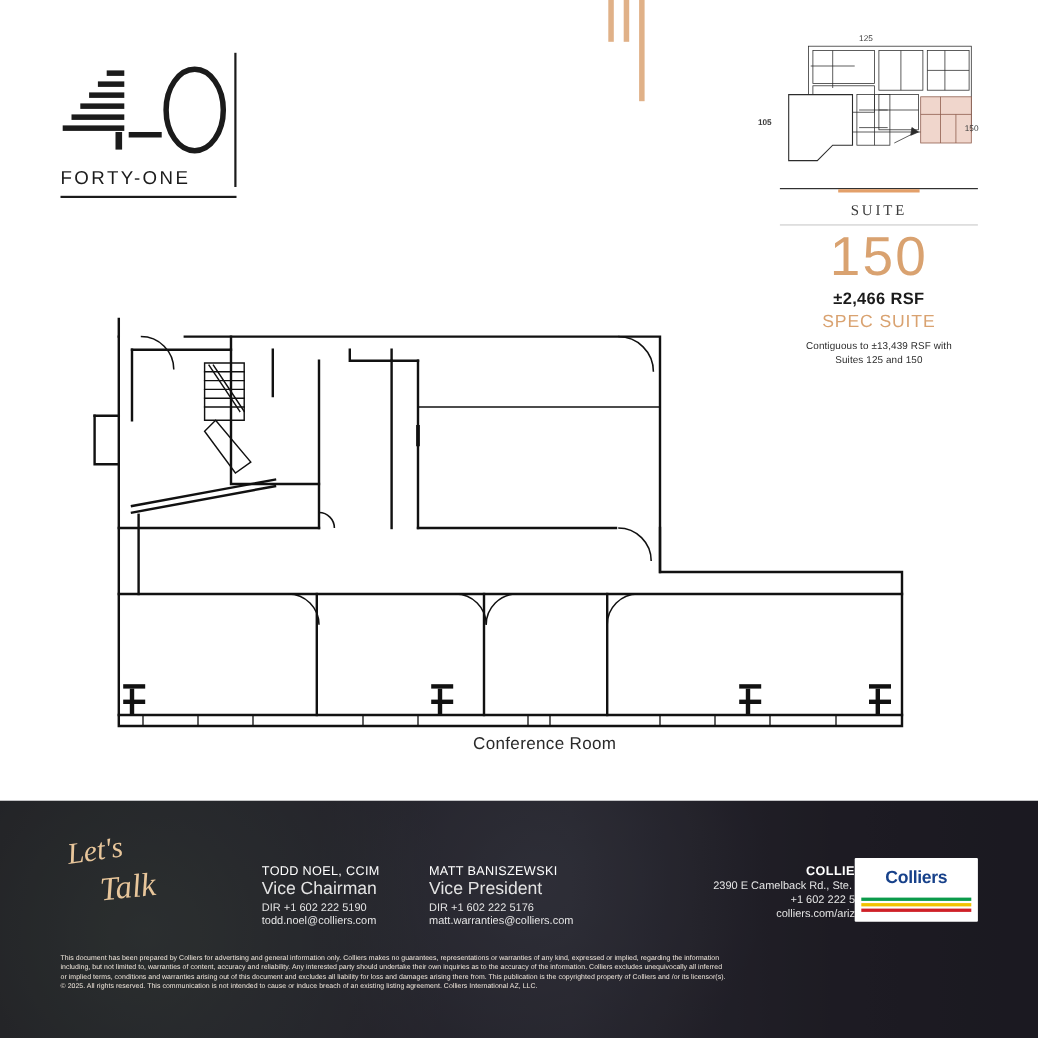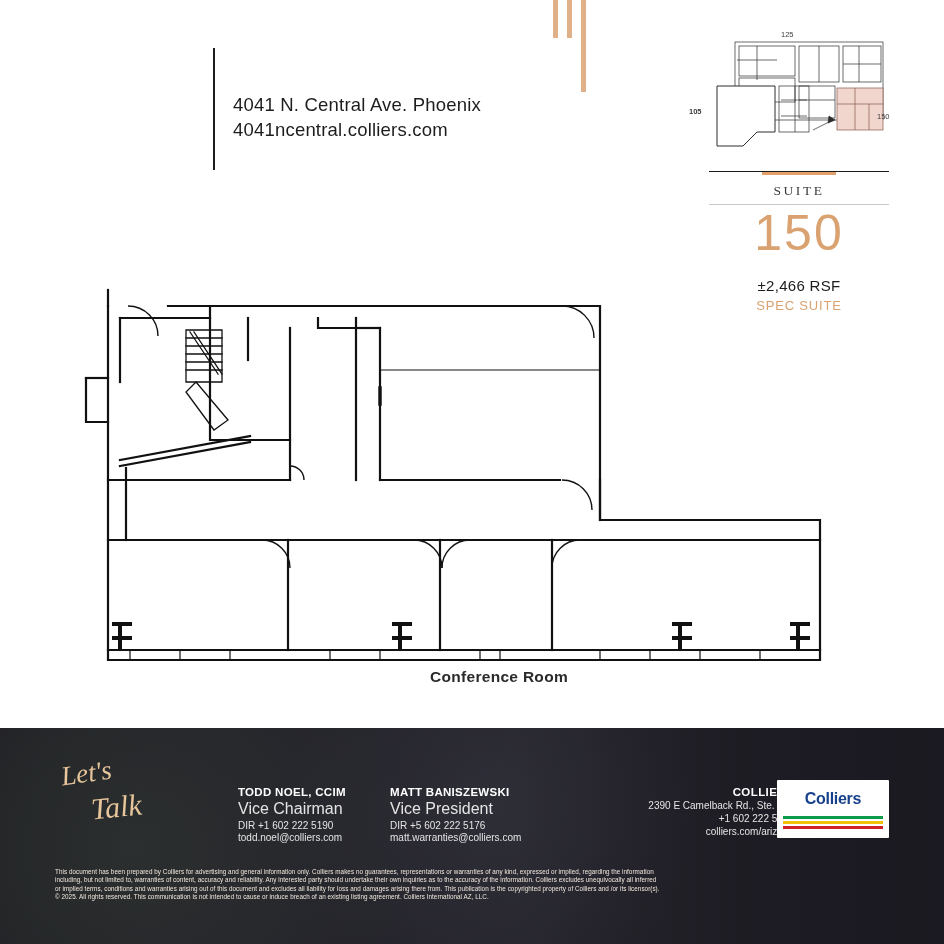--- a/index.html
+++ b/index.html
@@ -45,28 +45,28 @@
   .tower {
     font-size:17px; letter-spacing:3px; color:#1b1b1b; padding:8px 0 7px;
   }
   .tan-rule { width:74px; height:2.4px; background:#e3a06a; margin:0 auto 8px; }
   .suite-word { font-size:13.5px; letter-spacing:2.6px; color:#3b3b3b;font-family:Liberation Serif, serif; }
   .suite-rule { width:180px; height:0.9px; background:#c9c9c9; margin:5px 0 0; }
   .suite-num {
     font-size:50px; line-height:54px; color:#d9a270; letter-spacing:2px; font-weight:400;
     margin-top:2px;
   }
-  .rsf { font-size:15px; font-weight:normal; color:#1b1b1b; letter-spacing:0.3px; margin-top:17px;}
-  .spec { font-size:13px; color:#d9a270; letter-spacing:0.8px; margin-top:4px;}
+  .rsf { font-size:15px; font-weight:bold; color:#1b1b1b; letter-spacing:0.3px; margin-top:3px;}
+  .spec { font-size:16px; color:#d9a270; letter-spacing:0.8px; margin-top:4px;}
   .contig { font-size:9px; color:#2d2d2d; line-height:12.5px; margin-top:6px; letter-spacing:0.1px;}
 
   
   .plan { position:absolute; left:0; top:270px; width:944px; height:440px; }
   .conf-label {
-    position:absolute; left:430px; top:398px; font-size:15.5px; color:#2a2a2a; letter-spacing:0.3px;font-weight:bold;
+    position:absolute; left:430px; top:398px; font-size:15.5px; color:#2a2a2a; letter-spacing:0.3px;
   }
   .compass { position:absolute; left:853px; top:655px; width:34px; height:42px; text-align:center; }
 
   
   .footer {
     position:absolute; left:0; top:728px; width:944px; height:216px;
     background:#211f28;
     overflow:hidden;
   }
   .footer-photo {
@@ -82,21 +82,21 @@
   .lets-talk {
     position:absolute; left:55px; top:30px; width:160px; height:80px;
     color:#e8c69b;
   }
   .lt1 { position:absolute; left:6px;  top:0px;  font-size:27px; font-style:italic; font-family:"Liberation Serif", serif; transform:rotate(-8deg); }
   .lt2 { position:absolute; left:36px; top:32px; font-size:30px; font-style:italic; font-family:"Liberation Serif", serif; transform:rotate(-6deg); }
 
   .contact { position:absolute; top:58px; color:#ffffff; }
   .c1 { left:238px; }
   .c2 { left:390px; }
-  .contact .nm { font-size:11.5px; font-weight:bold; letter-spacing:0.3px; }
+  .contact .nm { font-size:11.5px; font-weight:normal; letter-spacing:0.3px; }
   .contact .ti { font-size:16px; color:#e4e4e4; margin-top:2px; }
   .contact .ln { font-size:10px; color:#e4e4e4; margin-top:1.5px; }
 
   .coll-info { position:absolute; right:150px; top:58px; text-align:right; color:#fff; }
   .coll-info .nm { font-size:11.5px; font-weight:bold; letter-spacing:0.4px; }
   .coll-info .ln { font-size:10px; color:#e4e4e4; margin-top:2px; }
 
   .coll-logo {
     position:absolute; right:55px; top:52px; width:112px; height:58px;
     background:#ffffff; border-radius:1px;
@@ -116,27 +116,42 @@
   }
   .disclaimer div { white-space:nowrap; }
 </style>
 </head>
 <body>
 
 <div class="page">
 
   <div class="header">
 
+    <div class="logo-block">
+      <div class="logo-mark">
+        <svg width="160" height="80" viewBox="0 0 160 80">
+          <g fill="#1b1b1b">
+            <rect x="42" y="4" width="16" height="5"></rect>
+            <rect x="34" y="14" width="24" height="5"></rect>
+            <rect x="26" y="24" width="32" height="5"></rect>
+            <rect x="18" y="34" width="40" height="5"></rect>
+            <rect x="10" y="44" width="48" height="5"></rect>
+            <rect x="2" y="54" width="56" height="5"></rect>
+            <rect x="50" y="60" width="6" height="16"></rect>
+            <rect x="62" y="60" width="30" height="5"></rect>
+          </g>
+          <ellipse cx="122" cy="40" rx="26" ry="37" fill="none" stroke="#1b1b1b" stroke-width="5"></ellipse>
+        </svg>
+      </div>
+      <div class="logo-word">FORTY-ONE</div>
+      <div class="logo-underline"></div>
+    </div>
 
     <div class="vrule"></div>
 
-    <div class="addr">
-      <div>4041 N. Central Ave. Phoenix</div>
-      <div>4041ncentral.colliers.com</div>
-    </div>
 
     <div class="tan-bars">
       <i class="b1"></i>
         <i class="b2"></i>
         <i class="b3"></i>
     </div>
 
     <div class="rpanel">
 
       <div class="keyplan">
@@ -167,20 +182,24 @@
         <div class="kp-label kp-150">150</div>
       </div>
 
       <div class="tower-rule"></div>
       <div class="tan-rule"></div>
       <div class="suite-word">SUITE</div>
       <div class="suite-rule"></div>
       <div class="suite-num">150</div>
       <div class="rsf">±2,466 RSF</div>
       <div class="spec">SPEC SUITE</div>
+      <div class="contig">
+        <span>Contiguous to ±13,439 RSF with</span><br>
+        <span>Suites 125 and 150</span>
+      </div>
     </div>
   </div>
 
   <div class="plan">
     <svg width="944" height="440" viewBox="0 0 944 440">
       <g stroke="#111111" fill="none" stroke-width="2.2" stroke-linecap="square">
 
         <path d="M108 36 L108 120 L108 270 L108 390 L820 390 L820 250 L600 250 L600 36 L168 36"></path>
         <path d="M108 36 L108 20"></path>
 
@@ -279,21 +298,21 @@
     <div class="contact c1">
       <div class="nm">TODD NOEL, CCIM</div>
       <div class="ti">Vice Chairman</div>
       <div class="ln">DIR +1 602 222 5190</div>
       <div class="ln">todd.noel@colliers.com</div>
     </div>
 
     <div class="contact c2">
       <div class="nm">MATT BANISZEWSKI</div>
       <div class="ti">Vice President</div>
-      <div class="ln">DIR +5 602 222 5176</div>
+      <div class="ln">DIR +1 602 222 5176</div>
       <div class="ln">matt.warranties@colliers.com</div>
     </div>
 
     <div class="coll-info">
       <div class="nm">COLLIERS</div>
       <div class="ln">2390 E Camelback Rd., Ste. 100</div>
       <div class="ln">+1 602 222 5000</div>
       <div class="ln">colliers.com/arizona</div>
     </div>
 

